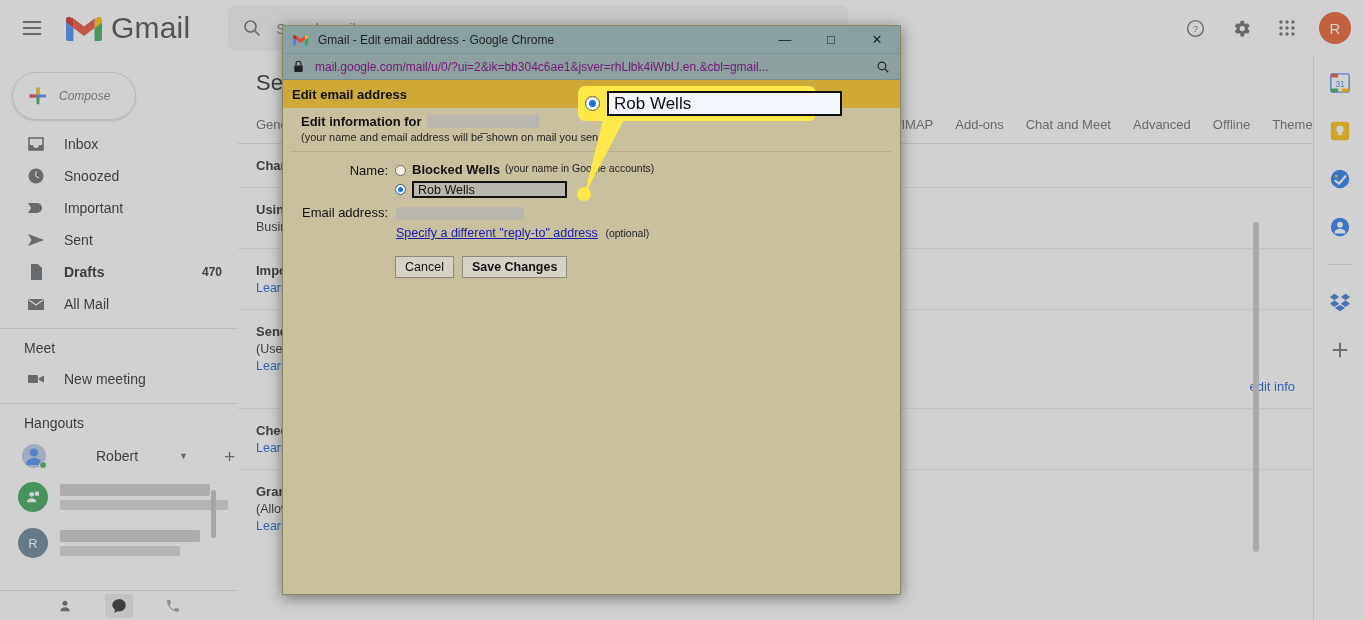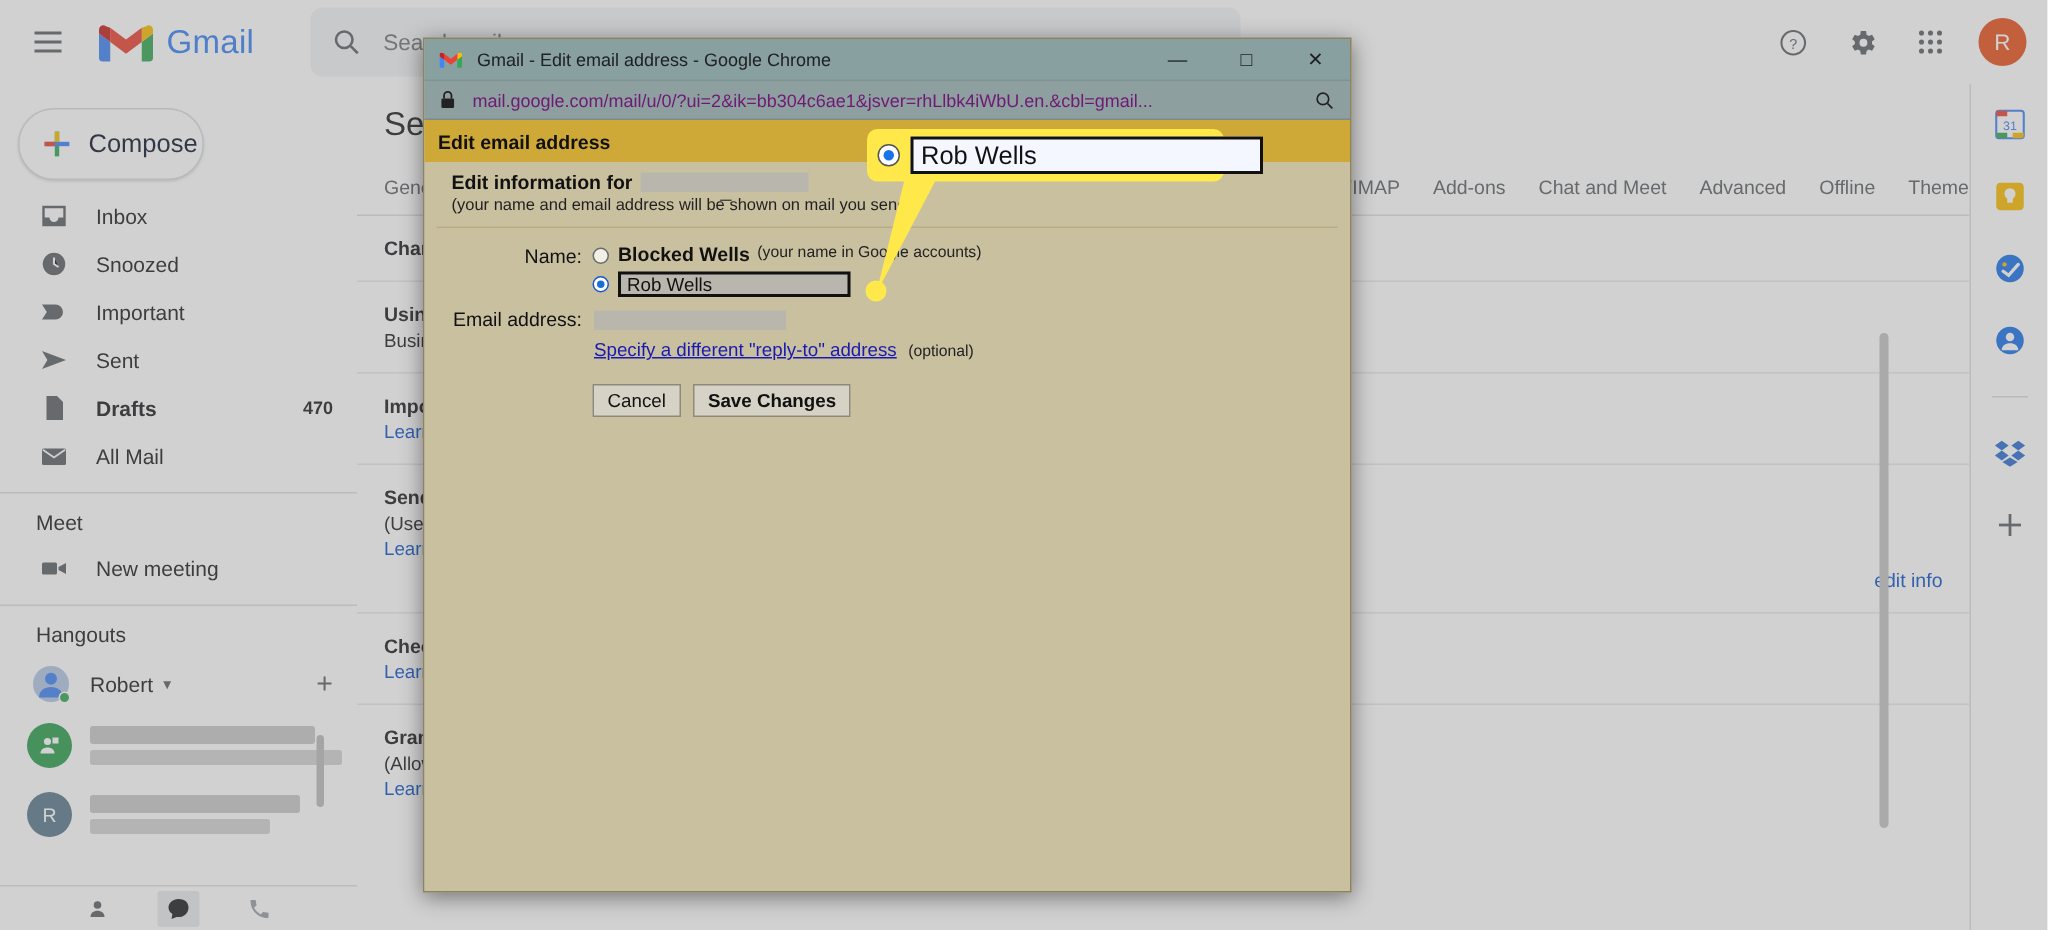--- a/index.html
+++ b/index.html
@@ -30,21 +30,21 @@
     display: flex; align-items: center;
   }
   .hamburger {
     width: 40px; height: 40px; margin-left: 12px;
     display: flex; flex-direction: column; justify-content: center;
     align-items: center; gap: 4px; border-radius: 50%;
   }
   .hamburger span { display: block; width: 18px; height: 2px; background: #5f6368; }
   .gmail-logo { display: flex; align-items: center; margin-left: 14px; gap: 9px; }
   .m-icon { width: 36px; height: 27px; display: block; }
-  .gmail-word { font-size: 22px; color: #3b82f6; letter-spacing: .2px; }
+  .gmail-word { font-size: 30px; color: #404040; letter-spacing: .2px; }
 
   .search-wrap {
     margin-left: 38px; width: 620px; height: 46px;
     background: #f1f3f4; border-radius: 8px;
     display: flex; align-items: center; padding: 0 14px;
   }
   .search-icon { width: 20px; height: 20px; flex: 0 0 auto; }
   .search-input {
     flex: 1; border: 0; background: transparent; outline: none;
     font-size: 15px; color: #202124; margin-left: 14px;
@@ -70,41 +70,41 @@
     position: absolute; top: 56px; left: 0; width: 238px; height: 564px;
     background: #fff; padding-top: 8px;
   }
   .compose {
     margin: 8px 0 8px 12px; width: 124px; height: 48px;
     border-radius: 24px; border: 1px solid #dadce0;
     background: #fff;
     display: flex; align-items: center; gap: 10px;
     padding-left: 14px; box-shadow: 0 1px 2px rgba(60,64,67,.2);
   }
-  .compose-label { font-size: 17px; color: #0f172a; }
+  .compose-label { font-size: 12px; color: #737373; font-style: italic; }
   .plus-color { width: 22px; height: 22px; }
 
   .navlist { margin-top: 6px; }
   .navitem {
     height: 32px; display: flex; align-items: center;
     padding-left: 26px; padding-right: 16px;
     border-radius: 0 16px 16px 0; font-size: 14px; color: #202124;
   }
   .navitem .nlabel { margin-left: 18px; flex: 1; }
   .navitem .ncount { font-size: 12px; color: #5f6368; }
   .navitem.bold .nlabel, .navitem.bold .ncount { font-weight: bold; color: #202124; }
   .navicon { width: 20px; height: 20px; flex: 0 0 20px; }
 
   .sep { height: 1px; background: #e0e0e0; margin: 8px 0 4px 0; }
   .section-title {
     font-size: 14px; color: #202124; padding-left: 24px;
     height: 30px; display: flex; align-items: center;
   }
   .hangouts-row {
-    height: 36px; display: flex; align-items: center; padding: 0 16px 0 22px;
+    height: 36px; display: flex; align-items: center; padding: 0 16px 0 22px; gap: 36px;
   }
   .h-avatar {
     width: 24px; height: 24px; border-radius: 50%;
     background: #b3c7e6; position: relative; flex: 0 0 24px;
   }
   .h-dot {
     position: absolute; right: -1px; bottom: -1px; width: 8px; height: 8px;
     border-radius: 50%; background: #34a853; border: 1px solid #fff;
   }
   .h-name { font-size: 14px; color: #202124; margin-left: 14px; }

